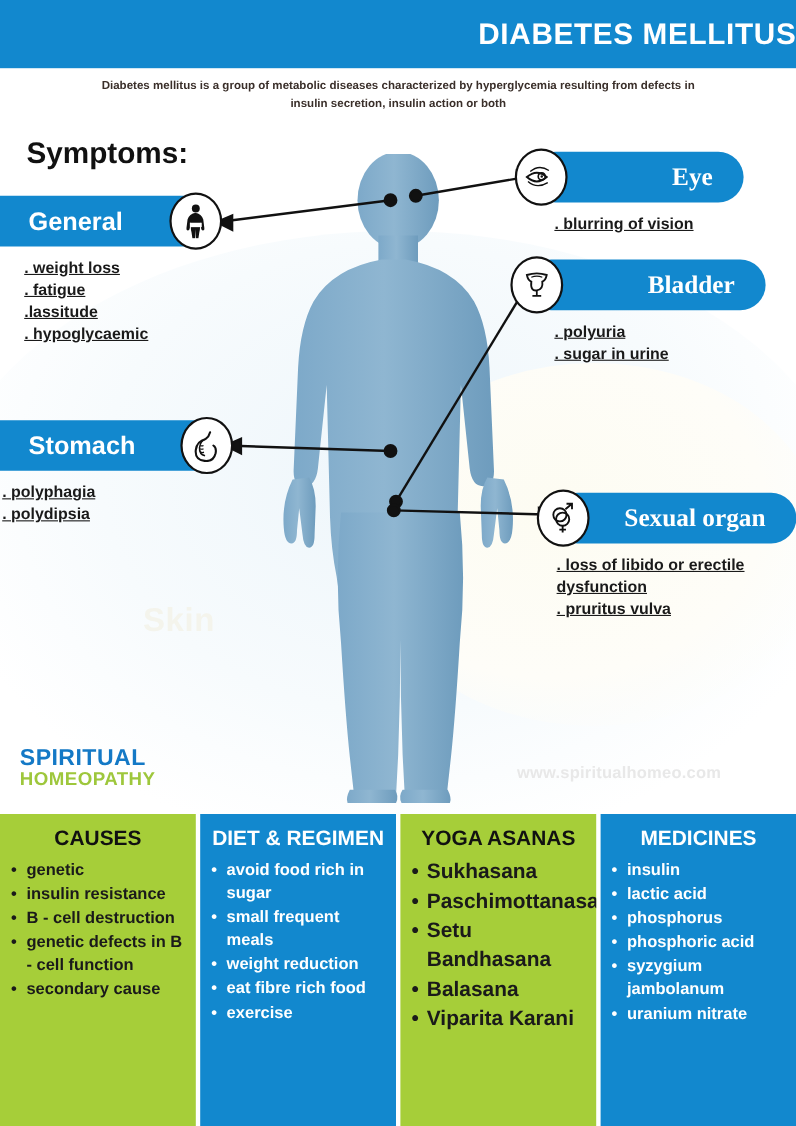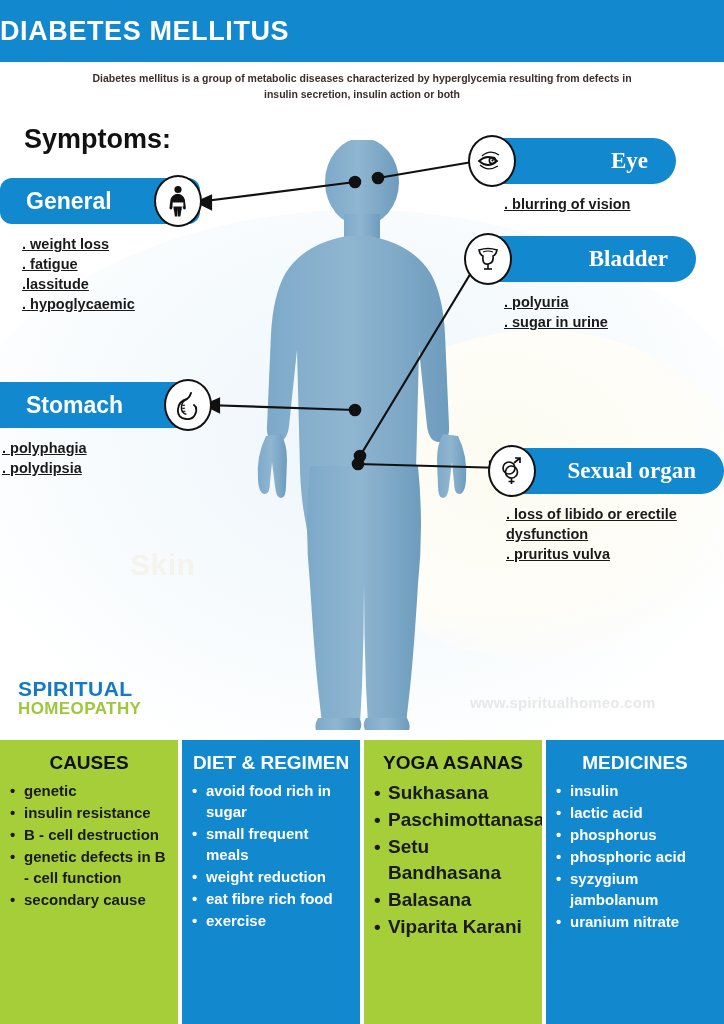--- a/index.html
+++ b/index.html
@@ -14,21 +14,21 @@
     width: 724px; height: 1024px;
     background: #ffffff;
     overflow: hidden;
   }
 
   
   .header-bar {
     position: absolute; left: 0; top: 0;
     width: 724px; height: 62px;
     background: #1288ce;
-    display: flex; align-items: center; justify-content: flex-start;
+    display: flex; align-items: center; justify-content: flex-end;
   }
   .header-title {
     color: #ffffff;
     font-size: 27px;
     font-weight: bold;
     letter-spacing: 0.6px;
   }
 
   .subtitle {
     position: absolute; left: 0; top: 70px;
@@ -296,21 +296,21 @@
 
       <line x1="358" y1="464" x2="504" y2="468"></line>
       <circle cx="358" cy="464" r="5.2"></circle>
       <polygon points="504,468 490,462 490,475"></polygon>
     </g>
   </svg>
 
   <div class="symptoms-heading">Symptoms:</div>
 
   <div class="sym-group" style="left:0px; top:178px; width:230px;">
-    <div class="pill left" style="width:200px;border-radius:12px;">
+    <div class="pill left" style="width:200px;">
       <span class="pill-label">General</span>
       <span class="icon-badge on-right">
         <svg width="24" height="32" viewBox="0 0 24 32">
           <circle cx="12" cy="4.5" r="3.6" fill="#111"></circle>
           <path d="M12 8.5 q-6 1 -7.5 6 l-1 8 q-.3 2 1.3 2 q1.4 0 1.7 -2 l1 -6 l0 6 q0 2 .6 3.6 l.8 5.4 h2.4 l.4 -8 l.3 8 h2.4 l.8 -5.4 q.6 -1.6 .6 -3.6 l0 -6 l1 6 q.3 2 1.7 2 q1.6 0 1.3 -2 l-1 -8 q-1.5 -5 -7.5 -6 z" fill="#111"></path>
           <rect x="6.6" y="17.5" width="10.8" height="4" fill="#fff"></rect>
         </svg>
       </span>
     </div>
     <div class="sym-list" style="padding-left:22px;">

